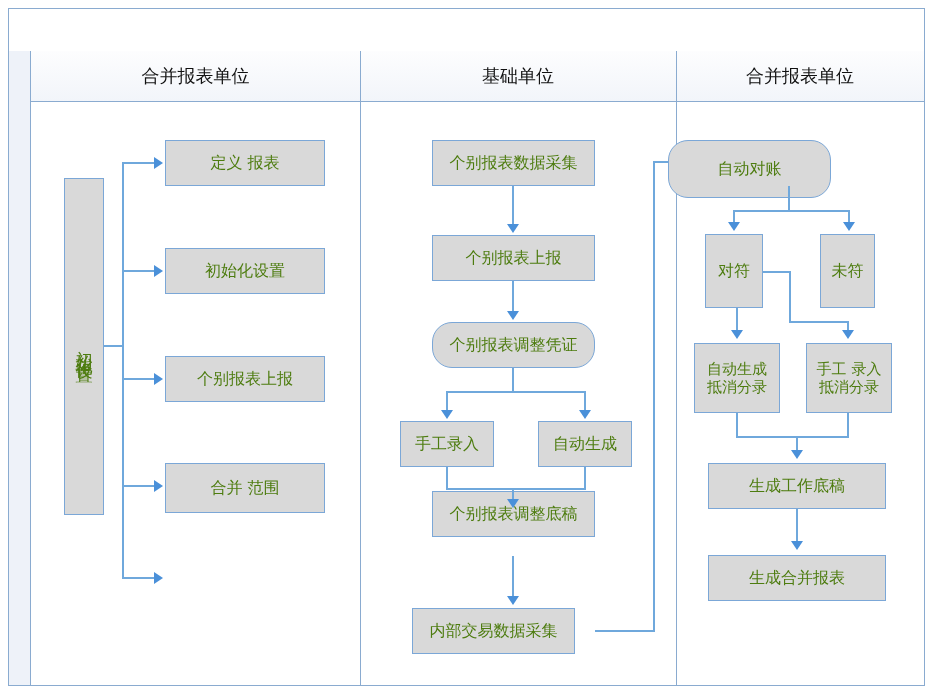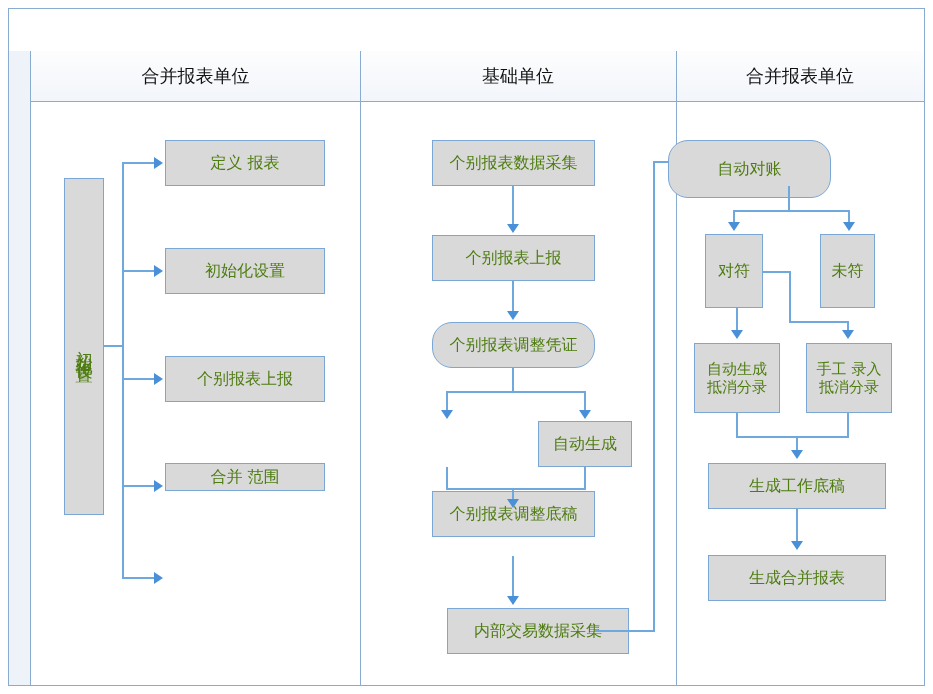--- a/index.html
+++ b/index.html
@@ -58,21 +58,21 @@
   <div class="lane-head" style="left:676px;width:248px;">合并报表单位</div>
 
   <div class="vdiv" style="left:360px;"></div>
   <div class="vdiv" style="left:676px;"></div>
 
   <div class="box vert" style="left:64px;top:178px;width:40px;height:337px;">初始化设置</div>
 
   <div class="box" style="left:165px;top:140px;width:160px;height:46px;">定义 报表</div>
   <div class="box" style="left:165px;top:248px;width:160px;height:46px;">初始化设置</div>
   <div class="box" style="left:165px;top:356px;width:160px;height:46px;">个别报表上报</div>
-  <div class="box" style="left:165px;top:463px;width:160px;height:28px;">合并 范围</div>
+  <div class="box" style="left:165px;top:463px;width:160px;height:50px;">合并 范围</div>
 
   <div class="ln lnh" style="left:104px;top:345px;width:20px;"></div>
 
   <div class="ln lnv" style="left:122px;top:163px;height:415px;"></div>
 
   <div class="ln lnh" style="left:122px;top:162px;width:34px;"></div>
   <div class="arrow arr-right" style="left:154px;top:157px;"></div>
 
   <div class="ln lnh" style="left:122px;top:270px;width:34px;"></div>
   <div class="arrow arr-right" style="left:154px;top:265px;"></div>
@@ -82,23 +82,24 @@
 
   <div class="ln lnh" style="left:122px;top:485px;width:34px;"></div>
   <div class="arrow arr-right" style="left:154px;top:480px;"></div>
 
   <div class="ln lnh" style="left:122px;top:577px;width:34px;"></div>
   <div class="arrow arr-right" style="left:154px;top:572px;"></div>
 
   <div class="box" style="left:432px;top:140px;width:163px;height:46px;">个别报表数据采集</div>
   <div class="box" style="left:432px;top:235px;width:163px;height:46px;">个别报表上报</div>
   <div class="box" style="left:432px;top:322px;width:163px;height:46px;border-radius:20px;">个别报表调整凭证</div>
+  <div class="box" style="left:400px;top:421px;width:94px;height:46px;">手工录入</div>
   <div class="box" style="left:538px;top:421px;width:94px;height:46px;">自动生成</div>
   <div class="box" style="left:432px;top:491px;width:163px;height:46px;">个别报表调整底稿</div>
-  <div class="box" style="left:447px;top:608px;width:182px;height:46px;">内部交易数据采集</div>
+  <div class="box" style="left:412px;top:608px;width:163px;height:46px;">内部交易数据采集</div>
 
   <div class="ln lnv" style="left:512px;top:186px;height:40px;"></div>
   <div class="arrow arr-down" style="left:507px;top:224px;"></div>
 
   <div class="ln lnv" style="left:512px;top:281px;height:32px;"></div>
   <div class="arrow arr-down" style="left:507px;top:311px;"></div>
 
   <div class="ln lnv" style="left:512px;top:368px;height:24px;"></div>
   <div class="ln lnh" style="left:446px;top:391px;width:139px;"></div>
   <div class="ln lnv" style="left:446px;top:391px;height:21px;"></div>

